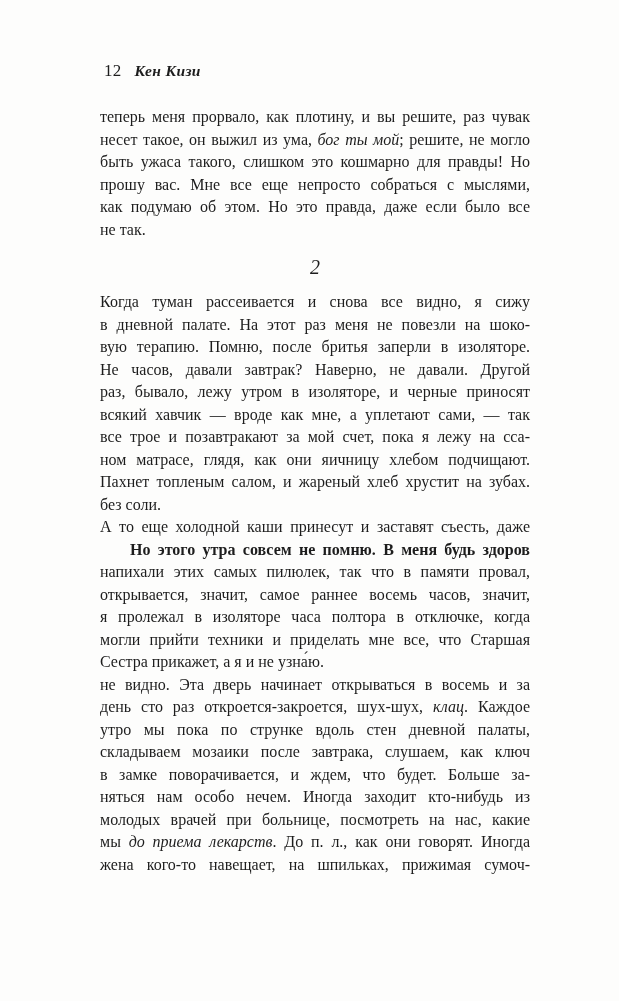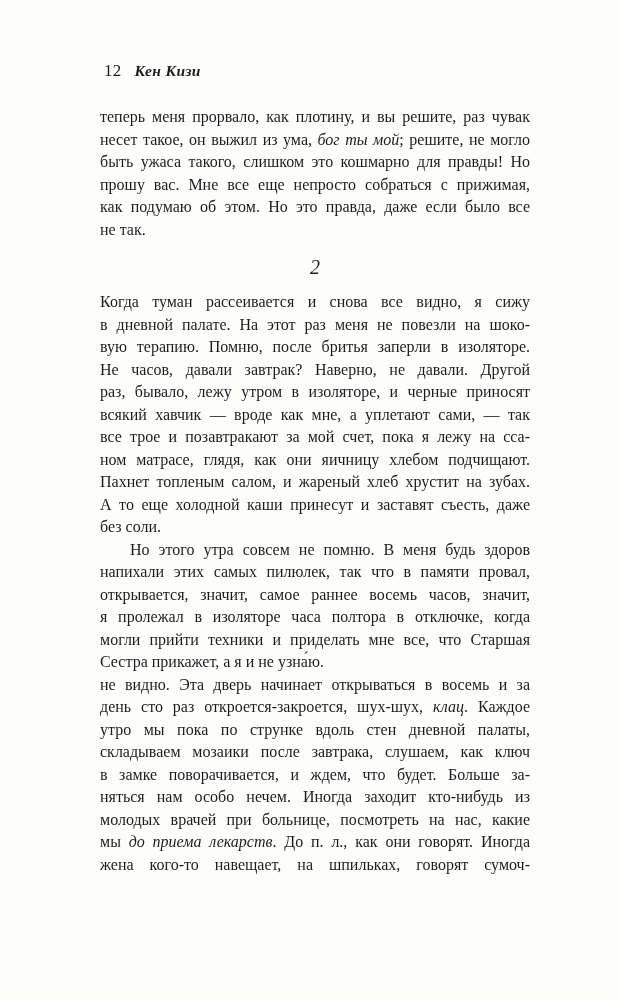--- a/index.html
+++ b/index.html
@@ -42,21 +42,21 @@
     line-height: 22.5px;
     height: 22.5px;
     text-align: justify;
     text-align-last: justify;
     white-space: normal;
   }
   .line.end {
     text-align: left;
     text-align-last: left;
   }
-  .line.indent { text-indent: 30px; }
+  .line.indent { text-indent: 30px; font-weight: bold; }
   .it { font-style: italic; }
   .chapter-heading {
     font-size: 20px;
     font-style: italic;
     line-height: 23px;
     text-align: center;
     margin: 15px 0 12px 0;
   }
 </style>
 </head>
@@ -64,44 +64,44 @@
 
 <div class="page">
   <div class="running-header">
     <span class="page-num">12</span>
     <span class="running-title">Кен Кизи</span>
   </div>
   <div class="body-text">
       <div class="line"><span>теперь меня прорвало, как плотину, и вы решите, раз чувак</span></div>
       <div class="line"><span>несет такое, он выжил из ума, </span><span class="it">бог ты мой</span><span>; решите, не могло</span></div>
       <div class="line"><span>быть ужаса такого, слишком это кошмарно для правды! Но</span></div>
-      <div class="line"><span>прошу вас. Мне все еще непросто собраться с прижимая,</span></div>
+      <div class="line"><span>прошу вас. Мне все еще непросто собраться с мыслями,</span></div>
       <div class="line"><span>как подумаю об этом. Но это правда, даже если было все</span></div>
       <div class="line end"><span>не так.</span></div>
       <div class="chapter-heading">2</div>
       <div class="line"><span>Когда туман рассеивается и снова все видно, я сижу</span></div>
       <div class="line"><span>в дневной палате. На этот раз меня не повезли на шоко-</span></div>
       <div class="line"><span>вую терапию. Помню, после бритья заперли в изоляторе.</span></div>
       <div class="line"><span>Не часов, давали завтрак? Наверно, не давали. Другой</span></div>
       <div class="line"><span>раз, бывало, лежу утром в изоляторе, и черные приносят</span></div>
       <div class="line"><span>всякий хавчик — вроде как мне, а уплетают сами, — так</span></div>
       <div class="line"><span>все трое и позавтракают за мой счет, пока я лежу на сса-</span></div>
       <div class="line"><span>ном матрасе, глядя, как они яичницу хлебом подчищают.</span></div>
       <div class="line"><span>Пахнет топленым салом, и жареный хлеб хрустит на зубах.</span></div>
+      <div class="line end"><span>без соли.</span></div>
       <div class="line"><span>А то еще холодной каши принесут и заставят съесть, даже</span></div>
-      <div class="line end"><span>без соли.</span></div>
       <div class="line indent"><span>Но этого утра совсем не помню. В меня будь здоров</span></div>
       <div class="line"><span>напихали этих самых пилюлек, так что в памяти провал,</span></div>
       <div class="line"><span>открывается, значит, самое раннее восемь часов, значит,</span></div>
       <div class="line"><span>я пролежал в изоляторе часа полтора в отключке, когда</span></div>
       <div class="line"><span>могли прийти техники и приделать мне все, что Старшая</span></div>
       <div class="line end"><span>Сестра прикажет, а я и не узна́ю.</span></div>
       <div class="line"><span>не видно. Эта дверь начинает открываться в восемь и за</span></div>
       <div class="line"><span>день сто раз откроется-закроется, шух-шух, </span><span class="it">клац</span><span>. Каждое</span></div>
       <div class="line"><span>утро мы пока по струнке вдоль стен дневной палаты,</span></div>
       <div class="line"><span>складываем мозаики после завтрака, слушаем, как ключ</span></div>
       <div class="line"><span>в замке поворачивается, и ждем, что будет. Больше за-</span></div>
       <div class="line"><span>няться нам особо нечем. Иногда заходит кто-нибудь из</span></div>
       <div class="line"><span>молодых врачей при больнице, посмотреть на нас, какие</span></div>
       <div class="line"><span>мы </span><span class="it">до приема лекарств</span><span>. До п. л., как они говорят. Иногда</span></div>
-      <div class="line"><span>жена кого-то навещает, на шпильках, говорят сумоч-</span></div>
+      <div class="line"><span>жена кого-то навещает, на шпильках, прижимая сумоч-</span></div>
     </div>
 </div>
 
 </body></html>

